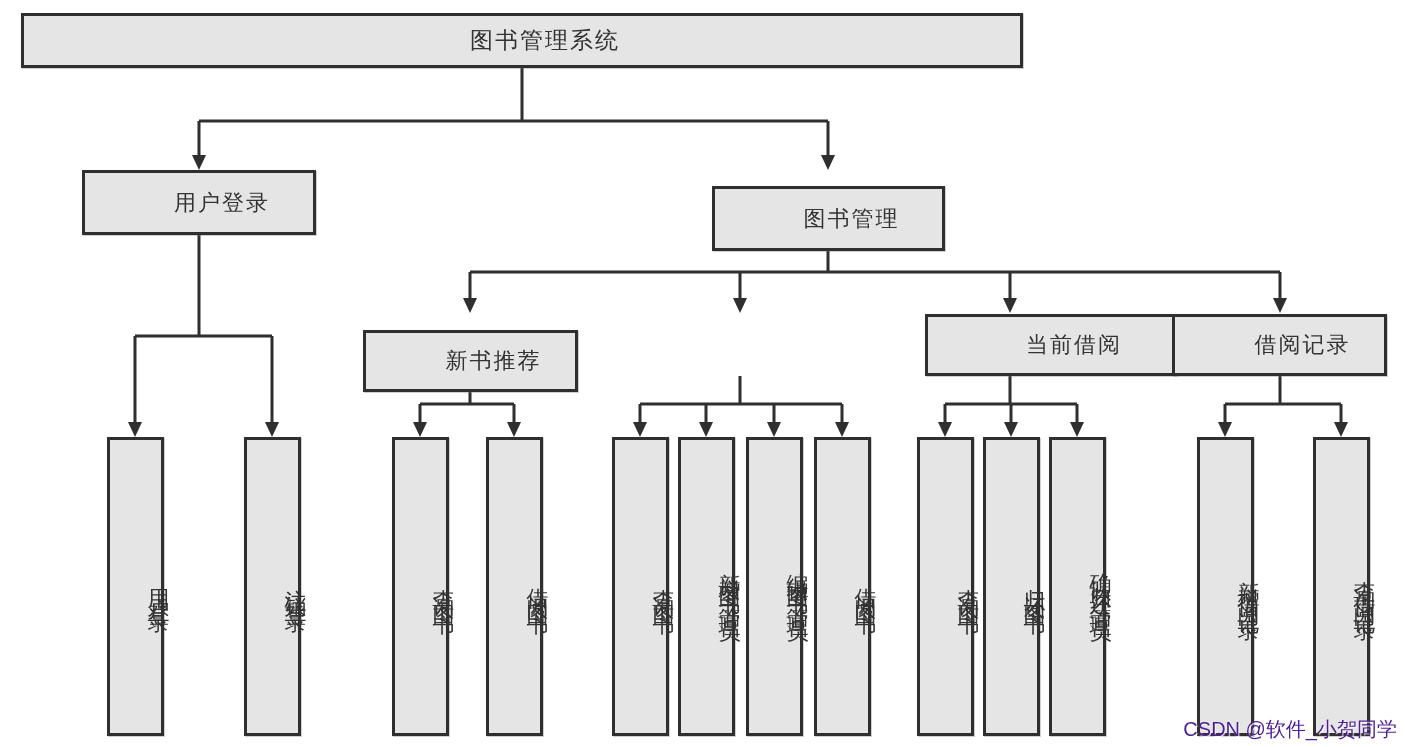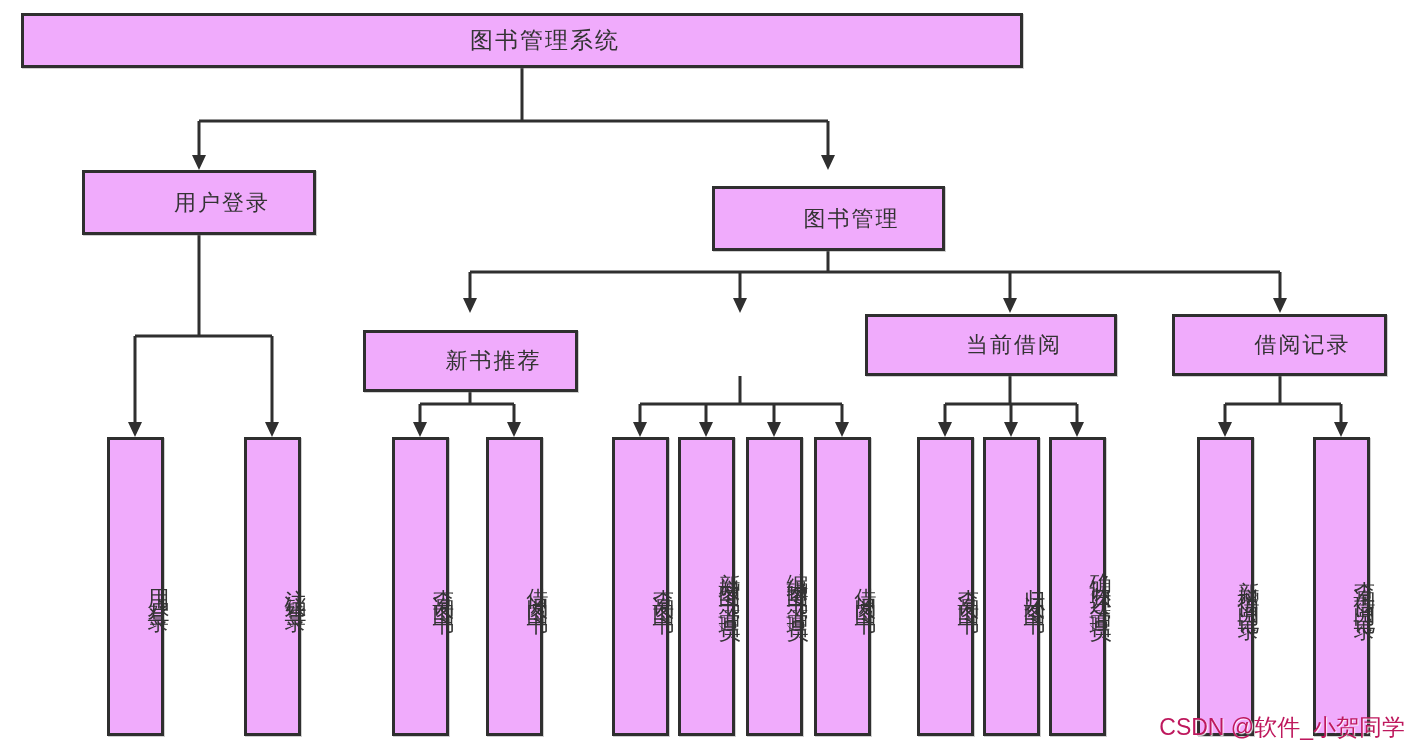--- a/index.html
+++ b/index.html
@@ -7,21 +7,21 @@
     width: 1405px; height: 747px;
     background: #ffffff;
     position: relative;
     overflow: hidden;
     font-family: "Liberation Sans", sans-serif;
   }
   #canvas { position: absolute; left: 0; top: 0; width: 1405px; height: 747px; }
   svg.connectors { position: absolute; left: 0; top: 0; z-index: 1; }
   .box {
     position: absolute;
-    background: #f0abfc;
+    background: #e5e5e5;
     border: 3px solid #2f2f2f;
     box-sizing: border-box;
     display: flex;
     align-items: center;
     justify-content: center;
     color: #333333;
     z-index: 2;
     box-shadow: 1px 1px 0 rgba(120,120,120,0.35);
     padding-left: 46px;
   }
@@ -33,25 +33,25 @@
   .box.root .lbl { font-size: 23px; }
   .box.leaf .lbl {
     writing-mode: vertical-rl;
     letter-spacing: 8px;
     font-size: 22px;
     line-height: 1;
   }
   .box.leaf.dense .lbl { letter-spacing: 7px; }
   .watermark {
     position: absolute;
-    right: 0;
+    right: 8px;
     bottom: 4px;
     z-index: 5;
-    font-size: 23px;
-    color: #be185d;
+    font-size: 20px;
+    color: #4c1d95;
     text-shadow: 1px 1px 1px rgba(255,255,255,0.9);
     white-space: nowrap;
   }
 </style>
 </head>
 <body>
 
 <div id="canvas">
 
   <svg class="connectors" width="1405" height="747" viewBox="0 0 1405 747">
@@ -80,21 +80,21 @@
   <div class="box" style="left:82px; top:170px; width:234px; height:65px;">
     <span class="lbl">用户登录</span>
   </div>
   <div class="box" style="left:712px; top:170px; width:233px; height:65px;margin-top:16px;">
     <span class="lbl">图书管理</span>
   </div>
 
   <div class="box" style="left:363px; top:314px; width:215px; height:62px;margin-top:16px;">
     <span class="lbl">新书推荐</span>
   </div>
-  <div class="box" style="left:865px; top:314px; width:252px; height:62px;text-align:center;">
+  <div class="box" style="left:925px; top:314px; width:252px; height:62px;text-align:center;">
     <span class="lbl">当前借阅</span>
   </div>
   <div class="box" style="left:1172px; top:314px; width:215px; height:62px;">
     <span class="lbl">借阅记录</span>
   </div>
 
   <div class="box leaf" style="left:107px; top:437px; width:57px; height:299px;">
     <span class="lbl">用户登录</span>
   </div>
   <div class="box leaf" style="left:244px; top:437px; width:57px; height:299px;">

